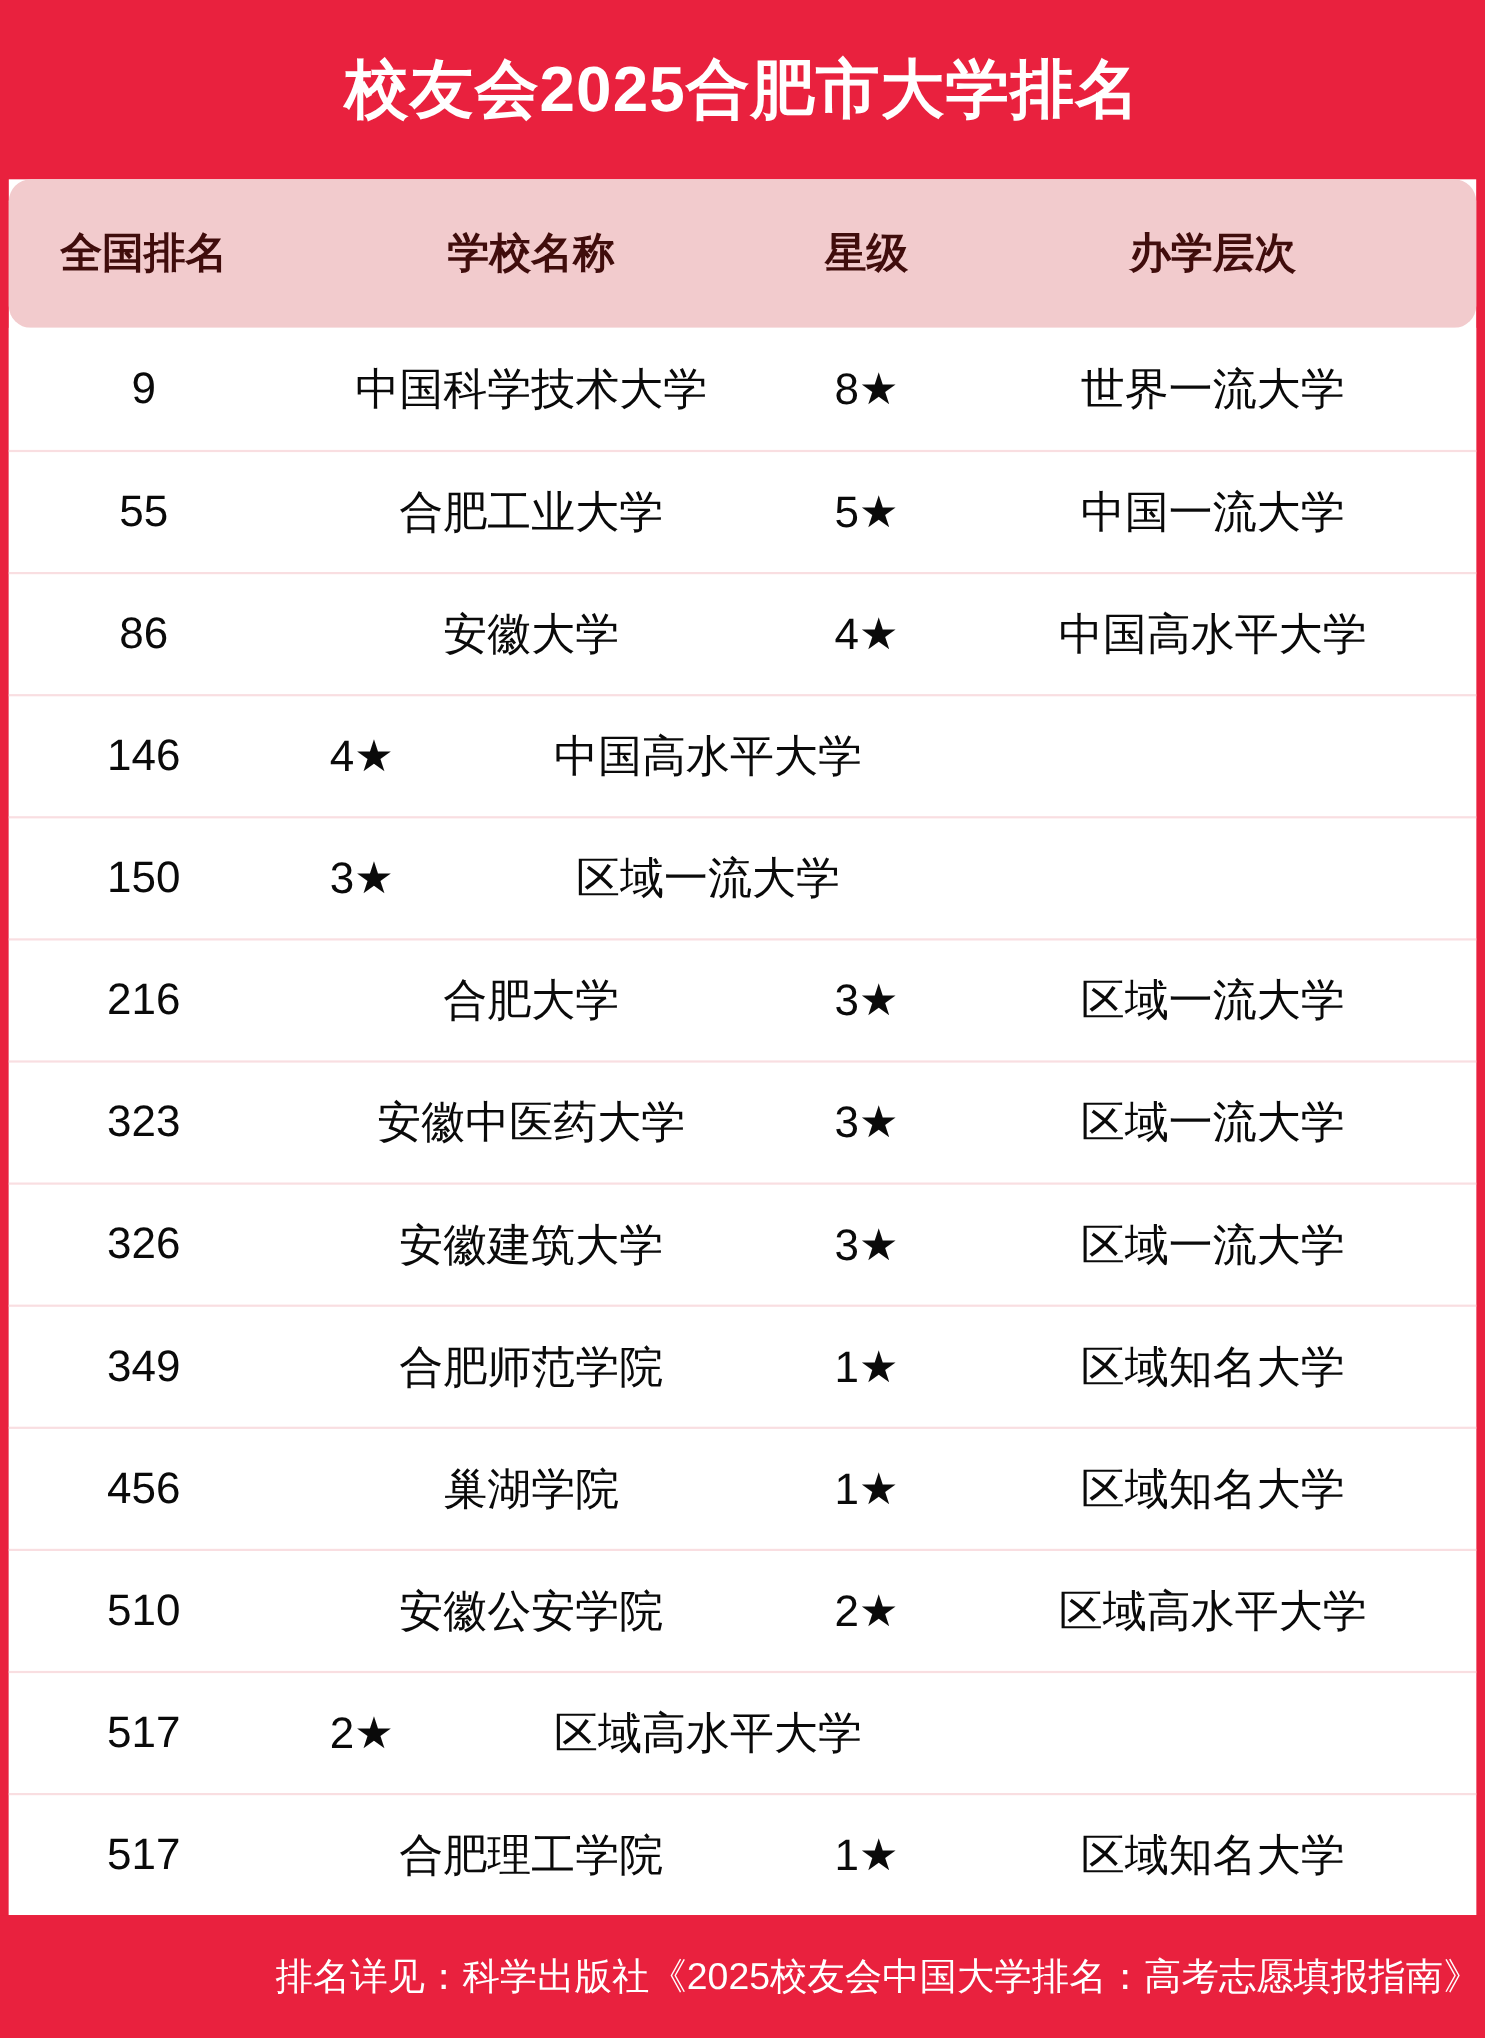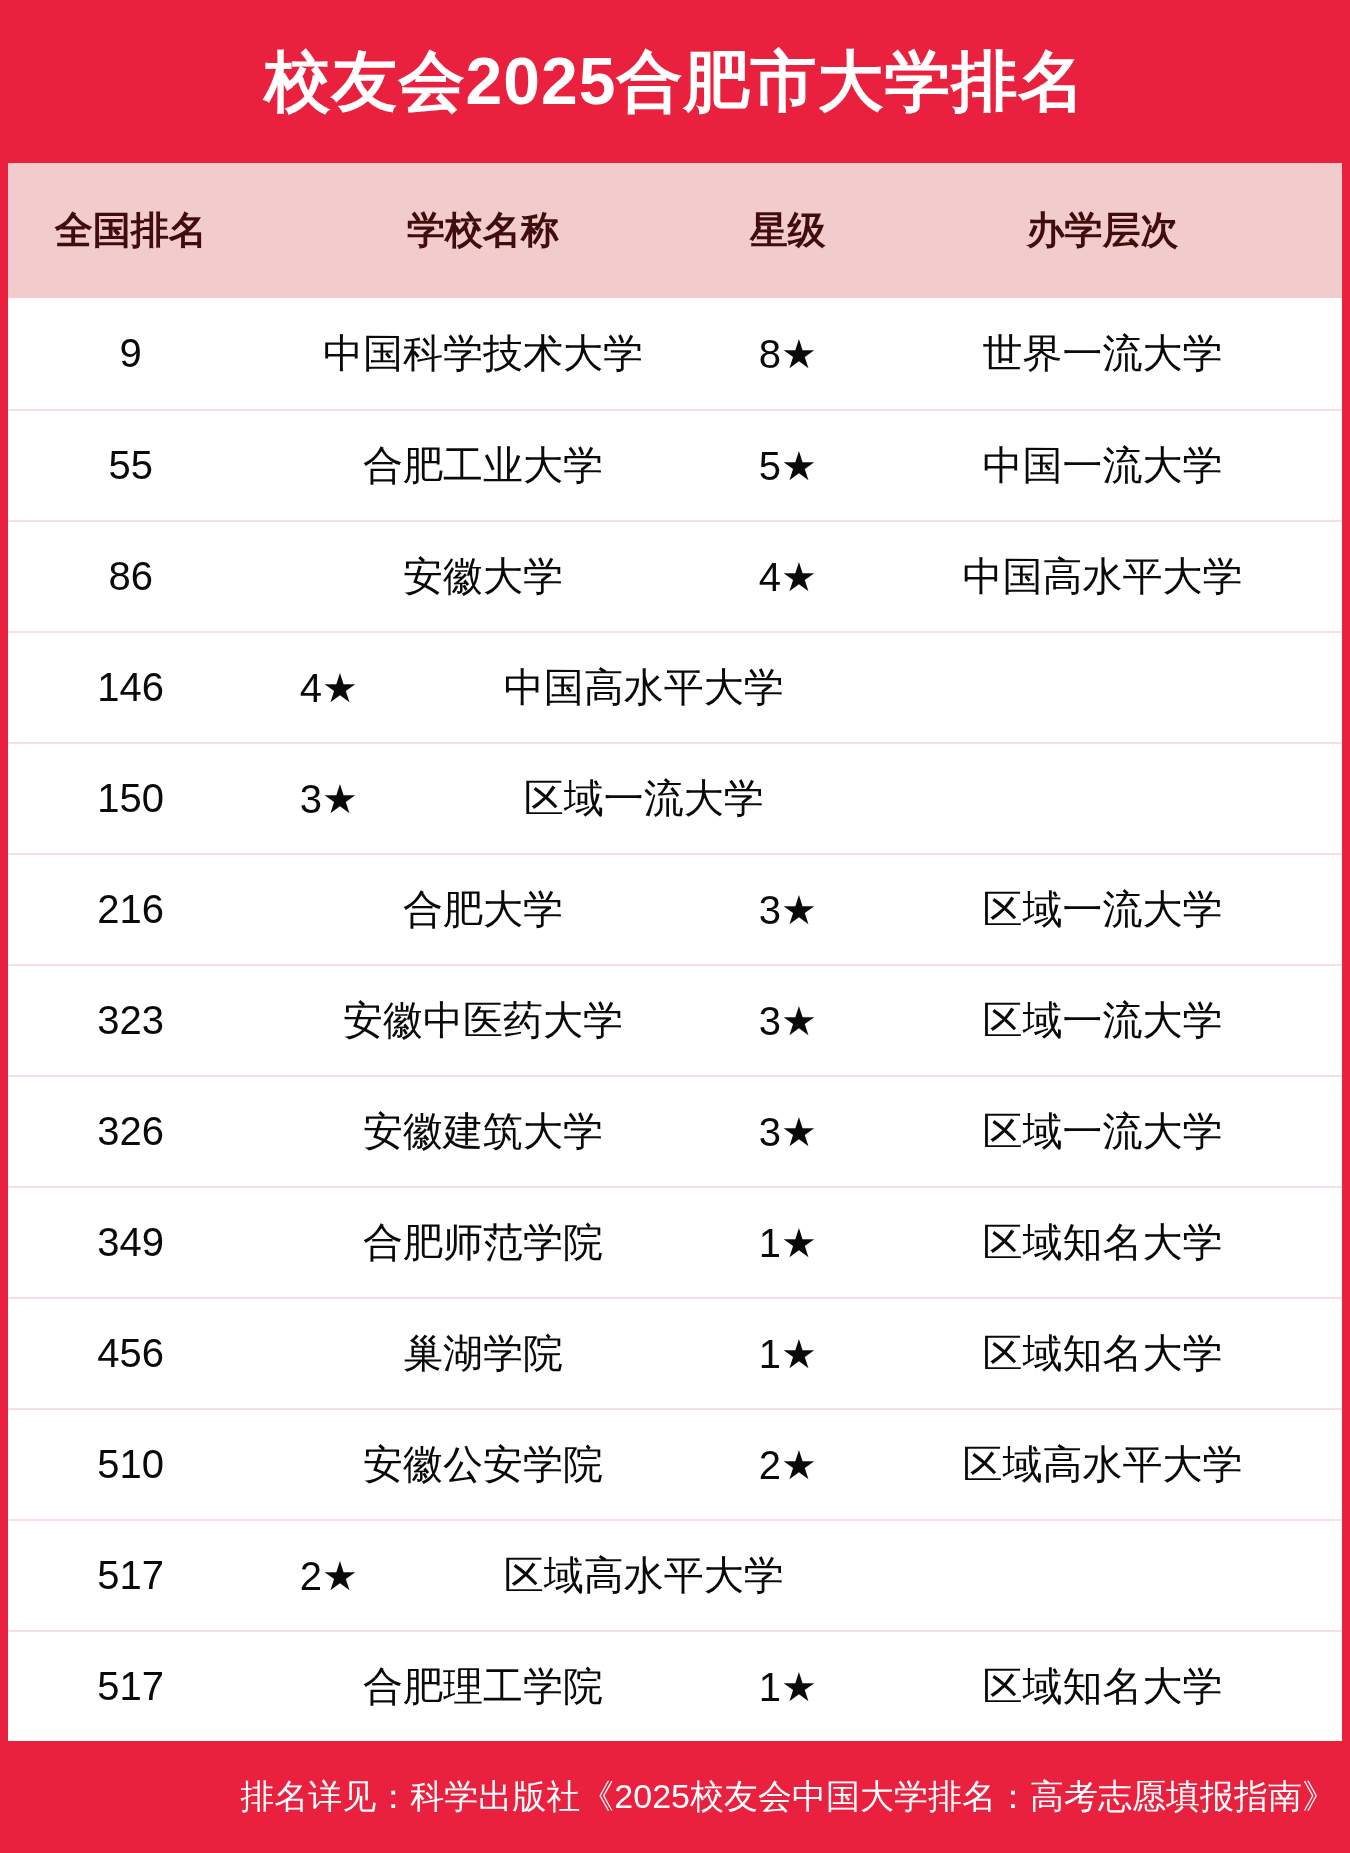--- a/index.html
+++ b/index.html
@@ -20,40 +20,41 @@
   .page{width:1350px;height:1853px;display:flex;flex-direction:column;}
 
   
   .title-band{
     height:163px;
     display:flex;align-items:center;justify-content:center;
     background:var(--red);
   }
   .title-band h1{
     color:var(--white);
-    font-size:66px;
+    font-size:58px;
     font-weight:bold;
     letter-spacing:1px;
     white-space:nowrap;
   }
 
   
   .table-wrap{
     margin:0 8px;
     height:1578px;
     background:var(--white);
     display:flex;flex-direction:column;
   }
   .thead{
     height:135px;
     background:var(--pink);
     display:flex;align-items:center;
     color:var(--header-text);
     font-weight:bold;
     font-size:38px;
+    border-radius:20px;
   }
   .row{
     height:111px;
     display:flex;align-items:center;
     font-size:40px;
     background:var(--white);
   }
   .row + .row{border-top:2px solid var(--divider);}
   .cell{
     display:flex;align-items:center;justify-content:center;
@@ -64,21 +65,21 @@
   .col-rank{width:18.4%;}
   .col-school{width:34.4%;}
   .col-stars{width:11.3%;}
   .col-level{width:35.9%;}
 
   
   .footer-band{
     height:112px;
     background:var(--red);
     display:flex;align-items:center;justify-content:flex-end;
-    padding-right:14px;
+    padding-right:4px;
   }
   .footer-band .note{
     color:var(--white);
     font-size:34px;
     white-space:nowrap;
   }
 </style>
 </head>
 <body>
 

